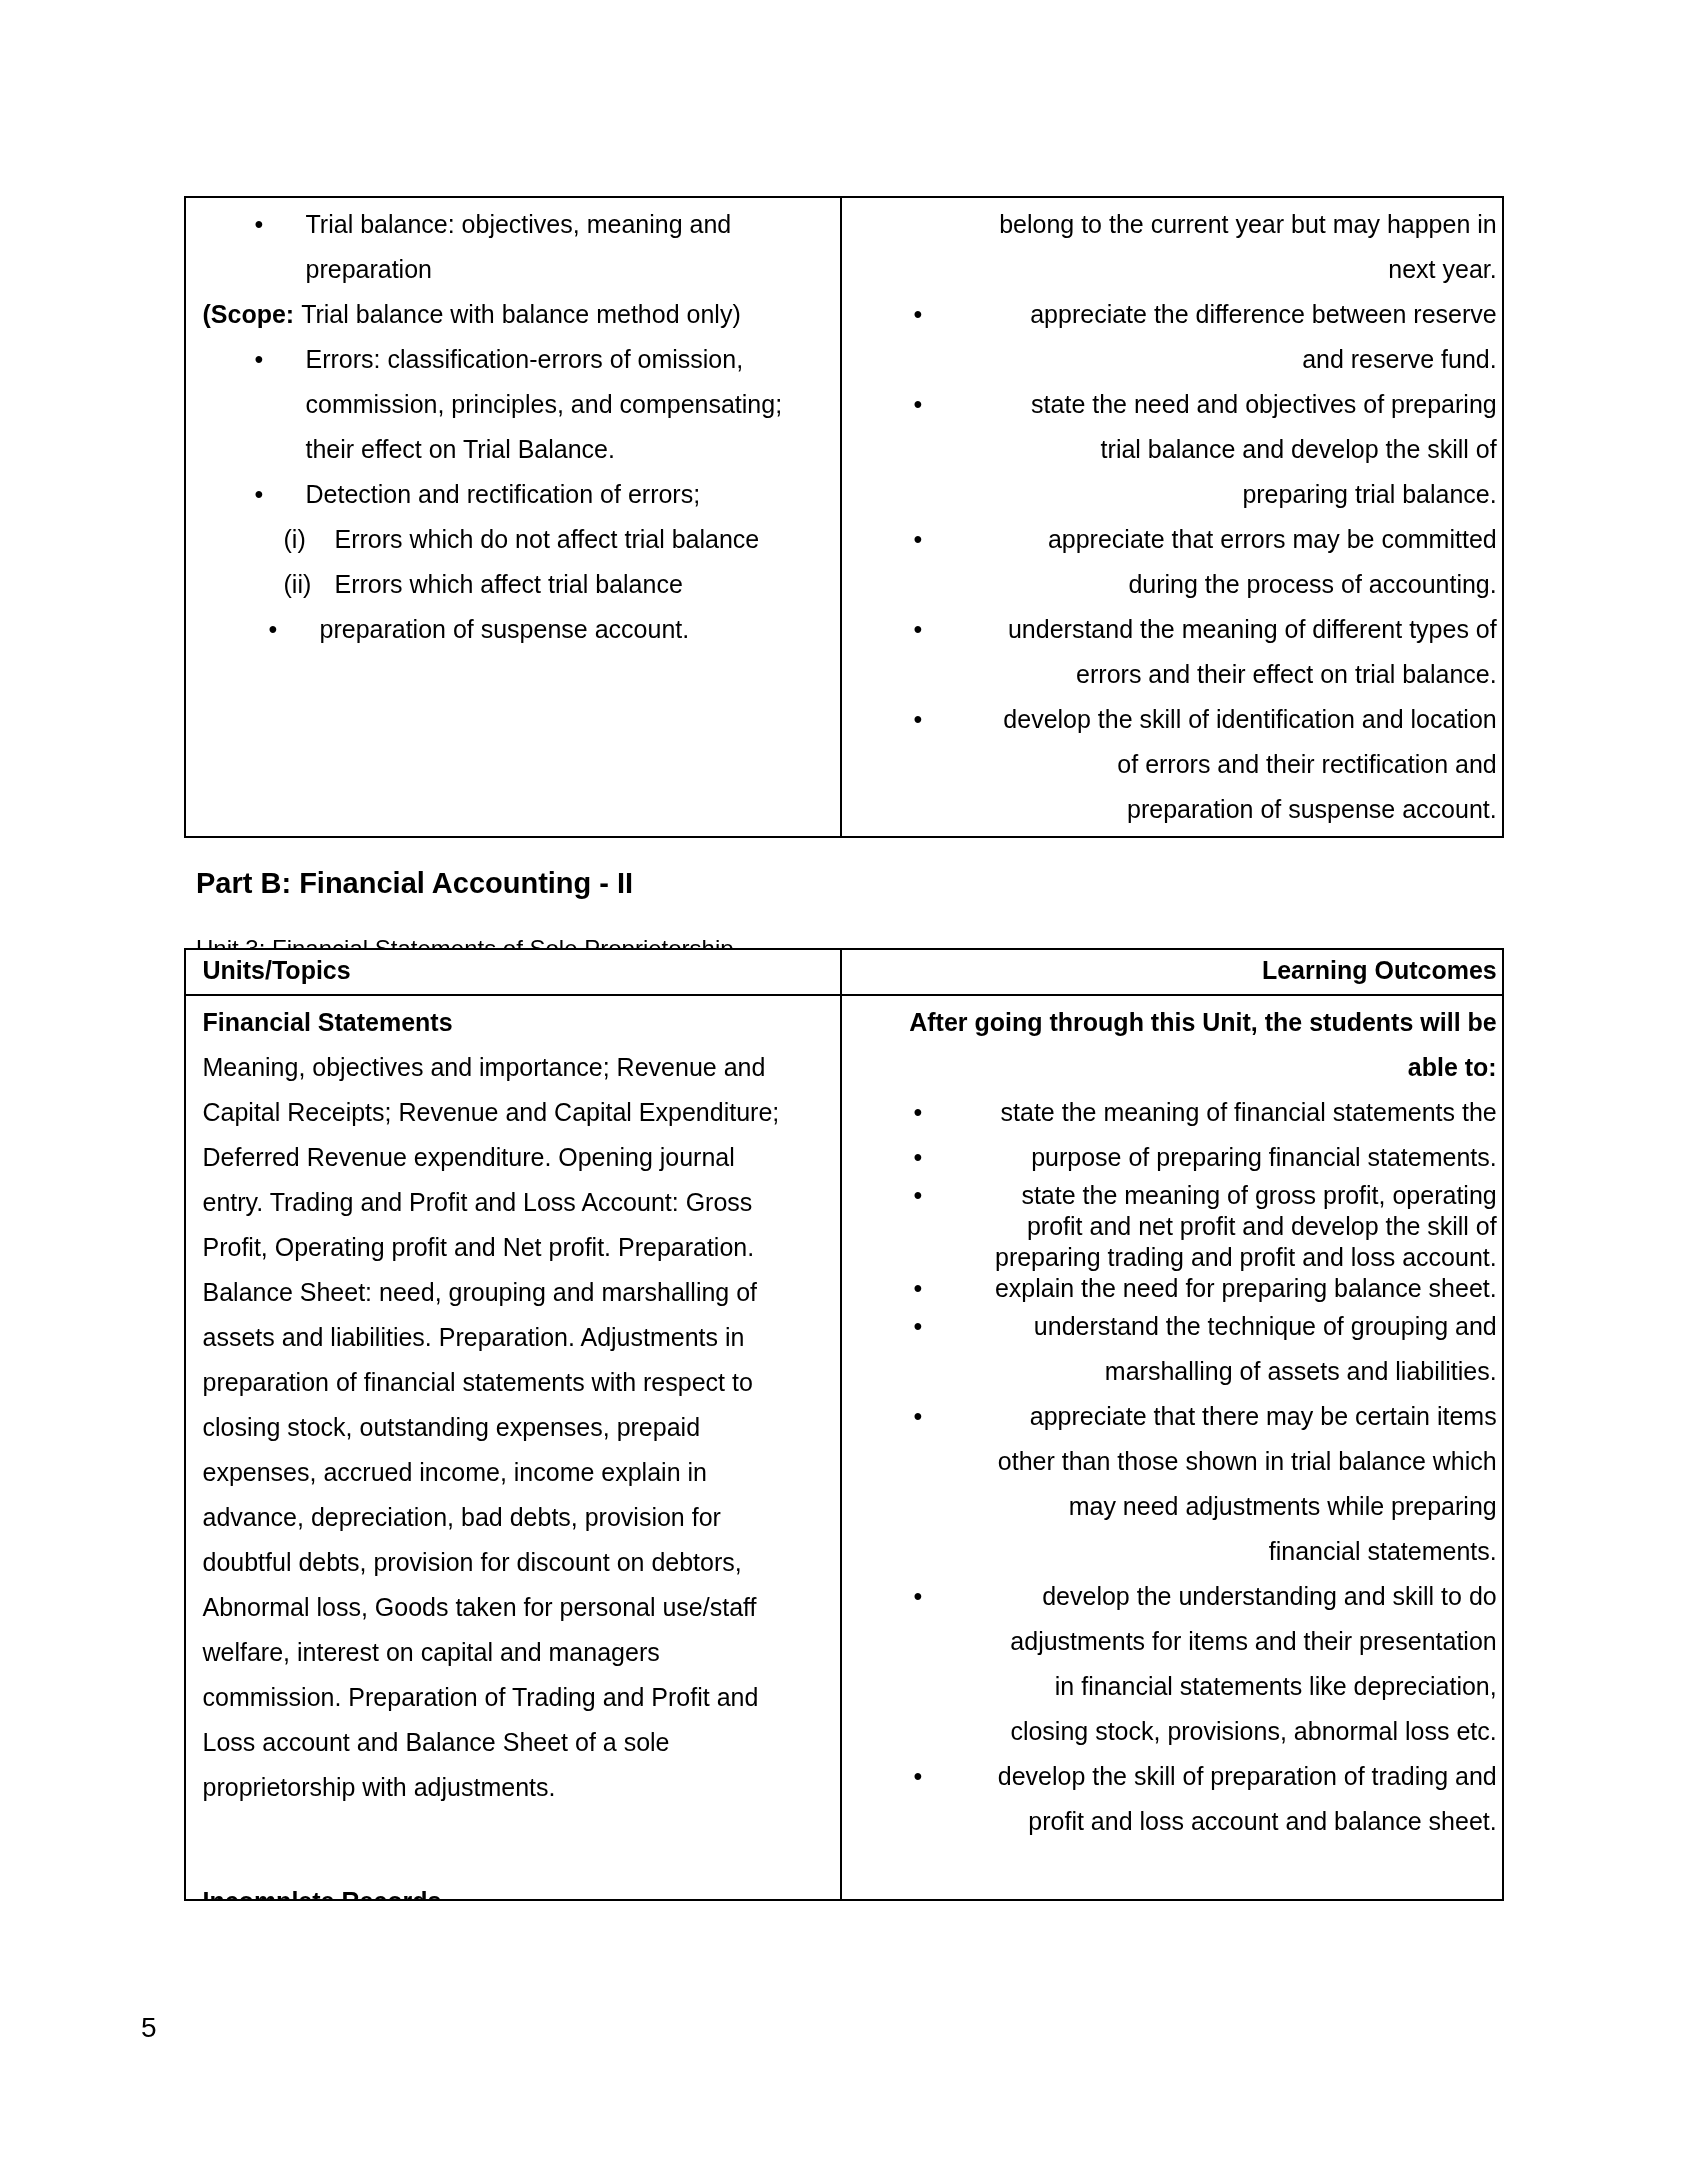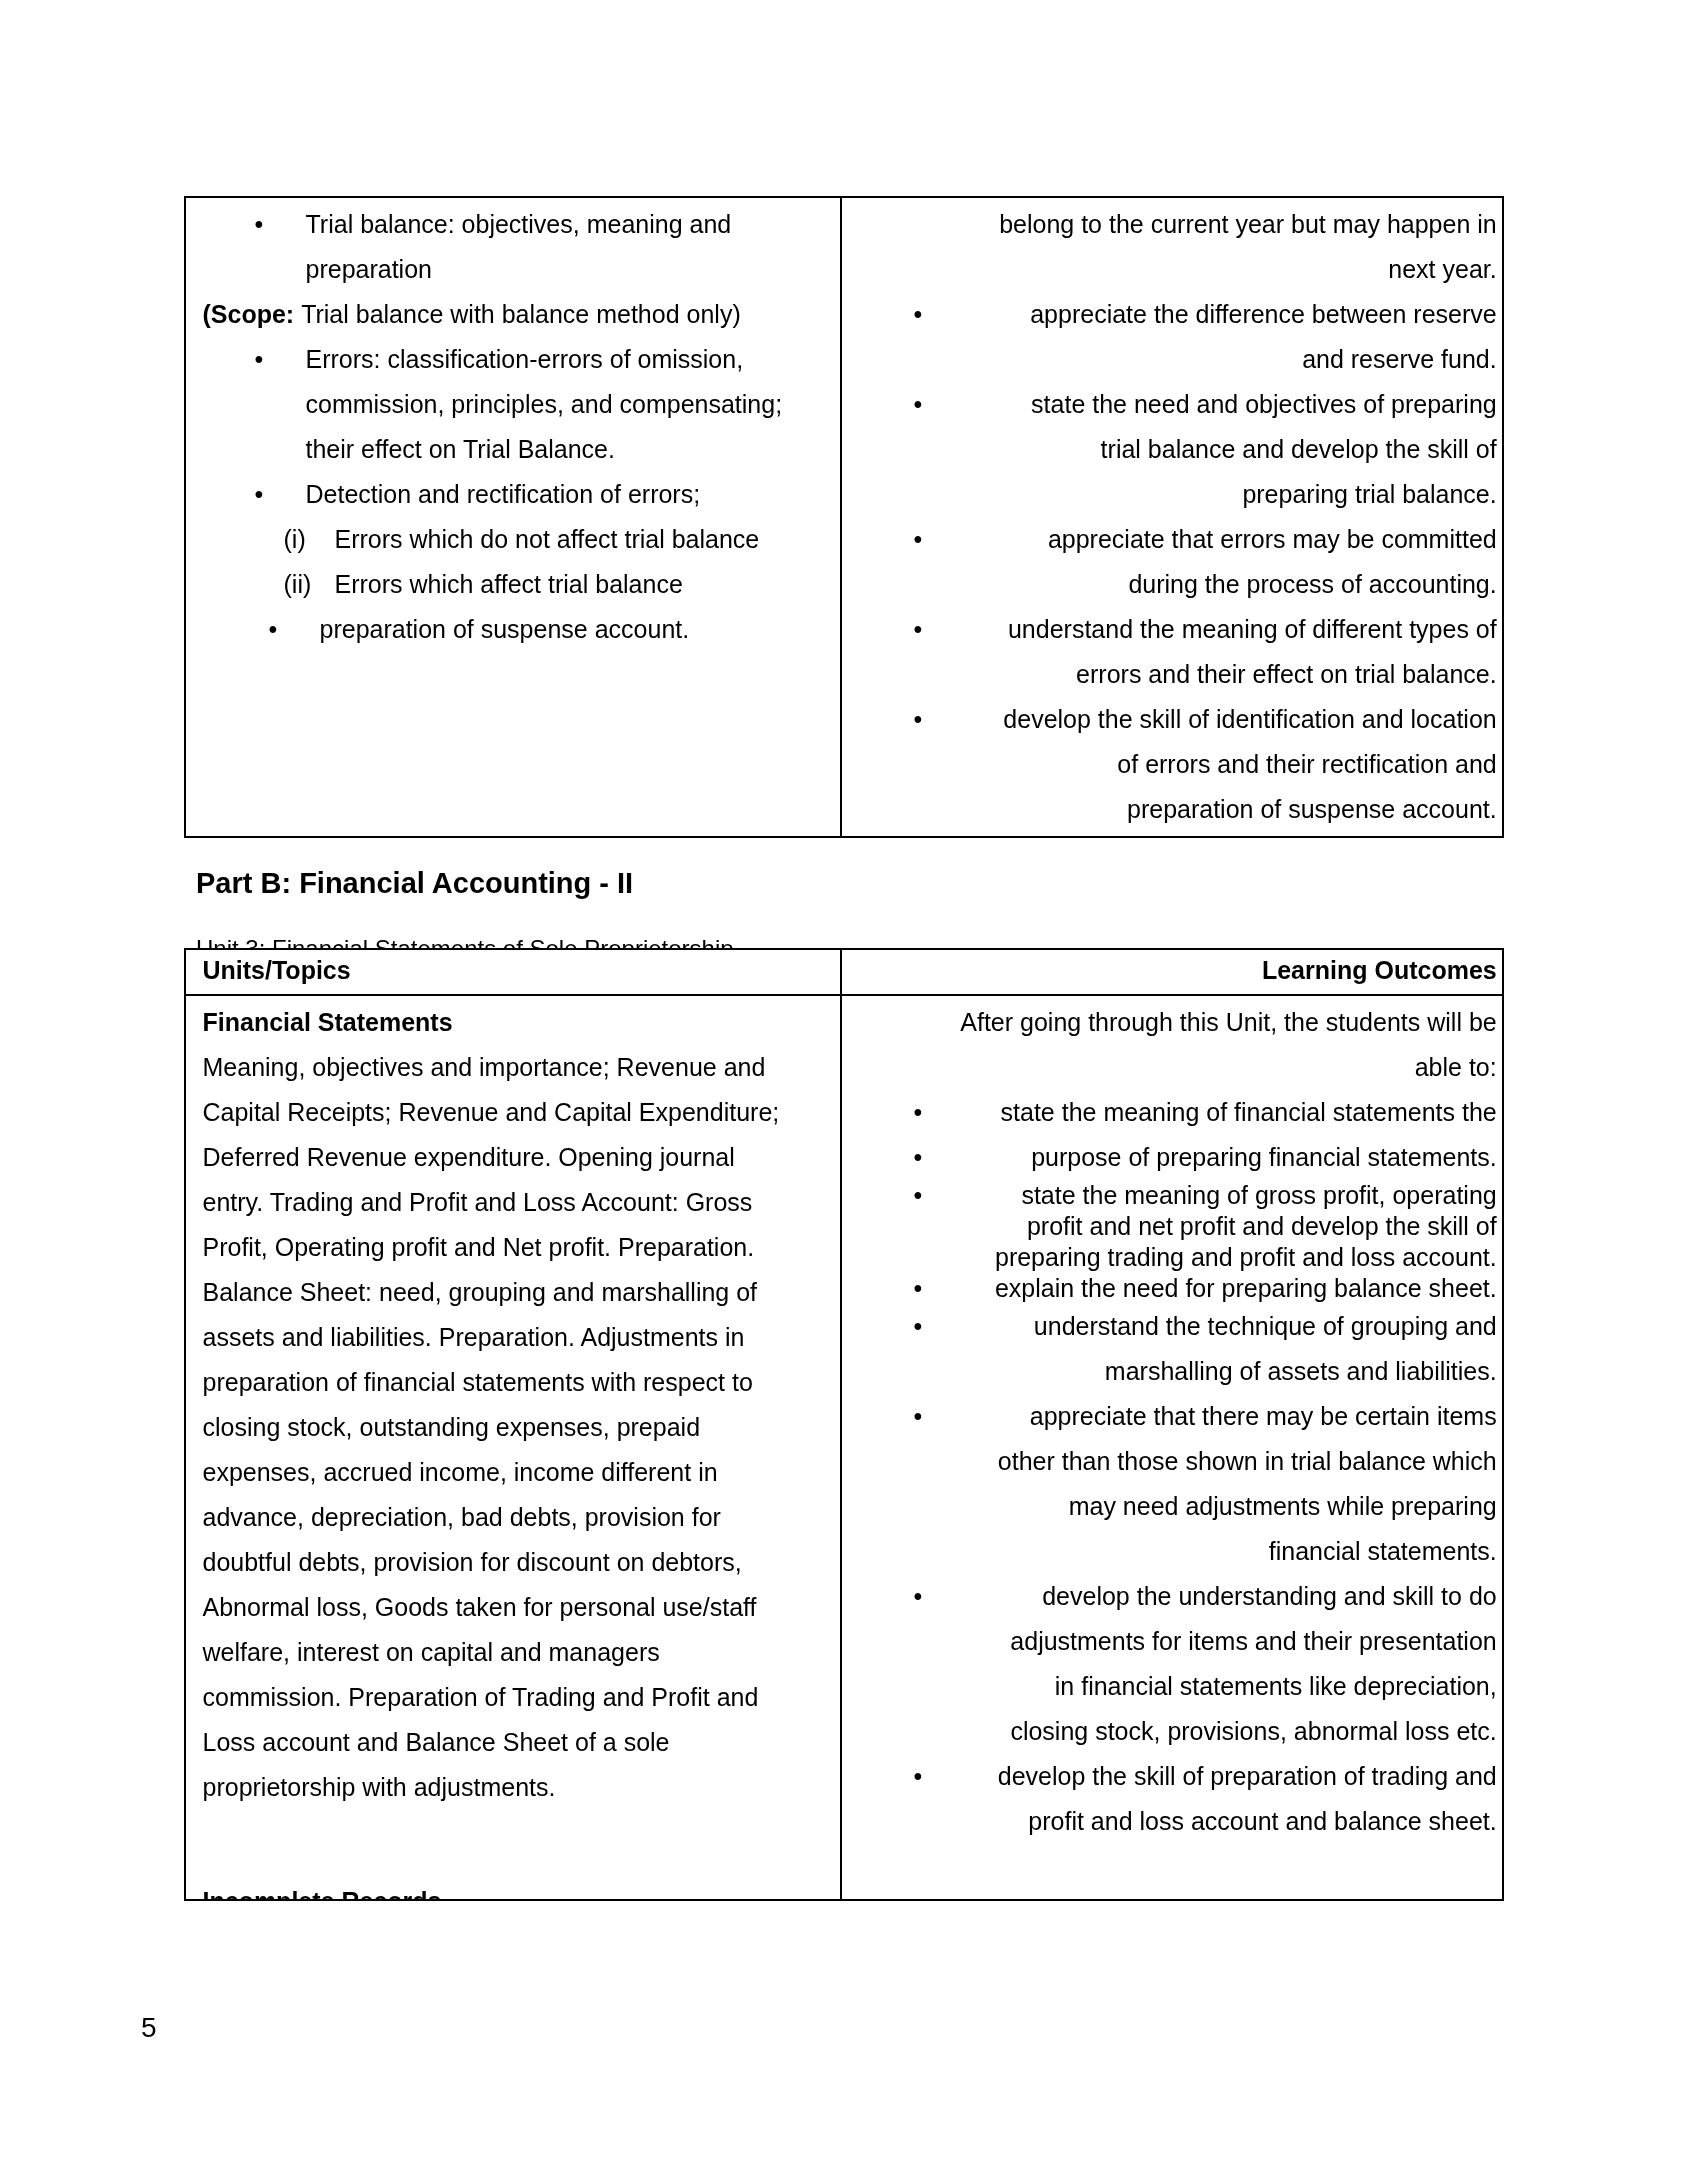--- a/index.html
+++ b/index.html
@@ -23,21 +23,21 @@
   .item{position:relative;}
   .item .mk{position:absolute;top:0;line-height:45px;}
   .item.tight .ln,.item.tight .mk{line-height:31px;}
   
   .b{padding-left:103px}   .b>.mk{left:52px}
   .cell-r .b{padding-left:106px} .cell-r .b>.mk{left:53px}
   .b2{padding-left:117px}  .b2>.mk{left:66px}
   .num{padding-left:132px} .num>.mk{left:81px}
   .cont{padding-left:101px}
   .scope,.para{padding-left:0}
-  .intro .ln{font-weight:normal;}
+  .intro .ln{font-weight:bold;}
   .bold{font-weight:bold;} .italic{}
   .section-title{font-weight:bold;line-height:45px;white-space:nowrap;}
   .section-subtitle{font-weight:bold;line-height:45px;white-space:nowrap;margin-top:69px;}
   #heading1{position:absolute;left:196px;top:863px;font-size:29px;font-weight:bold;line-height:40px;white-space:nowrap;}
   #heading2{position:absolute;left:196px;top:932px;font-size:24px;font-weight:normal;line-height:33px;white-space:nowrap;}
   #pagenum{position:absolute;left:141px;top:2011px;font-size:28px;line-height:34px;}
 </style>
 </head>
 <body>
 
@@ -130,21 +130,21 @@
           <div class="item para">
             <div class="ln">Meaning, objectives and importance; Revenue and</div>
             <div class="ln">Capital Receipts; Revenue and Capital Expenditure;</div>
             <div class="ln">Deferred Revenue expenditure. Opening journal</div>
             <div class="ln">entry. Trading and Profit and Loss Account: Gross</div>
             <div class="ln">Profit, Operating profit and Net profit. Preparation.</div>
             <div class="ln">Balance Sheet: need, grouping and marshalling of</div>
             <div class="ln">assets and liabilities. Preparation. Adjustments in</div>
             <div class="ln">preparation of financial statements with respect to</div>
             <div class="ln">closing stock, outstanding expenses, prepaid</div>
-            <div class="ln">expenses, accrued income, income different in</div>
+            <div class="ln">expenses, accrued income, income explain in</div>
             <div class="ln">advance, depreciation, bad debts, provision for</div>
             <div class="ln">doubtful debts, provision for discount on debtors,</div>
             <div class="ln">Abnormal loss, Goods taken for personal use/staff</div>
             <div class="ln">welfare, interest on capital and managers</div>
             <div class="ln">commission. Preparation of Trading and Profit and</div>
             <div class="ln">Loss account and Balance Sheet of a sole</div>
             <div class="ln">proprietorship with adjustments.</div>
           </div>
         </div>
       <div class="section-subtitle">Incomplete Records</div>

